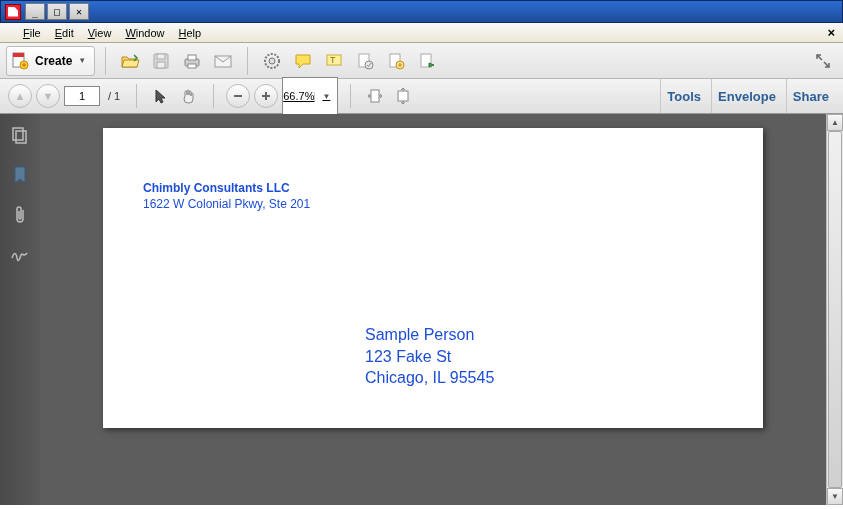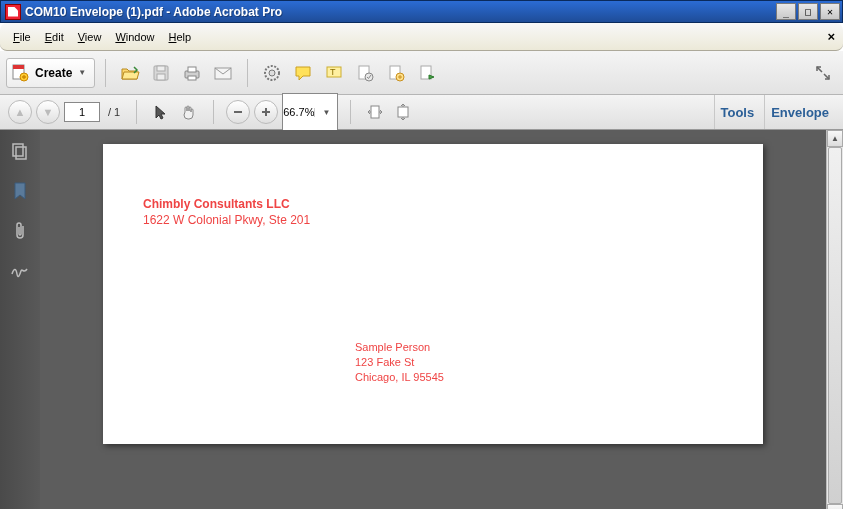--- a/index.html
+++ b/index.html
@@ -7,68 +7,67 @@
 
 
 .titlebar { height: 23px; background: linear-gradient(#2b6cd4, #1e4c98); display: flex; align-items: center; padding: 0 2px; border: 1px solid #0a2a5c; }
 .titlebar .app-icon { width: 16px; height: 16px; margin: 0 4px 0 2px; background: #e23; border: 1px solid #800; position: relative; }
 .titlebar .app-icon::after { content: ""; position: absolute; inset: 2px; background: #fff; clip-path: polygon(0 0, 60% 0, 100% 40%, 100% 100%, 0 100%); }
 .titlebar .title-text { color: #fff; font-size: 12px; font-weight: bold; flex: 1; text-shadow: 1px 1px 0 rgba(0,0,0,.3); }
 .win-btns { display: flex; gap: 2px; }
 .win-btn { width: 20px; height: 17px; background: linear-gradient(#e8e8e8,#c8c8c8); border: 1px solid #7a7a7a; display: flex; align-items: center; justify-content: center; font-size: 10px; font-family: monospace; cursor: default; }
 
 
-.menubar { height: 28px; background: linear-gradient(#f8f8f8,#ece9d8); border-bottom: 1px solid #aca899; display: flex; align-items: center; justify-content: space-between; padding: 0 4px 0 6px; border-radius: 7px; }
+.menubar { height: 20px; background: linear-gradient(#f8f8f8,#ece9d8); border-bottom: 1px solid #aca899; display: flex; align-items: center; justify-content: space-between; padding: 0 4px 0 16px; }
 .menu-left { display: flex; align-items: center; }
 .menu-item { font-size: 11px; padding: 2px 7px; cursor: default; }
 .menu-item u { text-decoration: underline; }
 .menu-close { font-size: 13px; font-weight: bold; cursor: default; padding: 0 4px; }
 
 
-.toolbar { height: 44px; background: linear-gradient(#f4f4f4,#e3e3e3); border-bottom: 1px solid #b5b5b5; display: flex; align-items: center; padding: 0 6px; gap: 3px; }
+.toolbar { height: 36px; background: linear-gradient(#f4f4f4,#e3e3e3); border-bottom: 1px solid #b5b5b5; display: flex; align-items: center; padding: 0 6px; gap: 3px; }
 .tb-sep { width: 1px; height: 28px; background: #bfbfbf; margin: 0 7px; }
 .tb-btn { width: 28px; height: 28px; display: flex; align-items: center; justify-content: center; border-radius: 3px; cursor: default; }
 .create-btn { display: flex; align-items: center; height: 30px; padding: 0 8px 0 4px; border: 1px solid #bbb; border-radius: 3px; background: linear-gradient(#fff,#eee); gap: 6px; font-size: 12px; font-weight: bold; cursor: default; }
 .create-btn .dd { font-size: 8px; color: #555; }
 .toolbar .right { margin-left: auto; }
 
 
 .toolbar2 { height: 35px; background: linear-gradient(#f4f4f4,#e0e0e0); border-bottom: 1px solid #999; display: flex; align-items: center; padding: 0 8px; gap: 4px; }
 .nav-circle { width: 24px; height: 24px; border-radius: 50%; border: 1px solid #bbb; background: linear-gradient(#fff,#e0e0e0); display: flex; align-items: center; justify-content: center; color: #bbb; font-size: 11px; cursor: default; }
 .page-input { width: 36px; height: 20px; border: 1px solid #888; text-align: center; font-size: 11px; background: #fff; }
 .page-total { font-size: 11px; color: #333; padding: 0 4px; }
-.zoom-input { width: 56px; height: 38px; border: 1px solid #888; display: flex; align-items: center; background: #fff; }
+.zoom-input { width: 56px; height: 38px; border: 1px solid #888; display: flex; align-items: center; background: #fff; text-decoration: underline; }
 .zoom-input span { flex: 1; text-align: center; font-size: 11px; }
 .zoom-input .dd { width: 14px; text-align: center; font-size: 8px; border-left: 1px solid #ccc; color: #555; }
 .tb2-sep { width: 1px; height: 24px; background: #bfbfbf; margin: 0 8px; }
 .panel-tab { font-size: 13px; font-weight: bold; color: #2b5f97; padding: 0 6px; cursor: default; height: 100%; display: flex; align-items: center; border-left: 1px solid #c8c8c8; }
 
 
 .main { display: flex; height: calc(509px - 23px - 20px - 40px - 35px); }
 .sidepanel { width: 40px; background: linear-gradient(90deg,#4a4a4a,#595959); display: flex; flex-direction: column; align-items: center; padding-top: 10px; gap: 18px; }
 .side-icon { width: 22px; height: 22px; display: flex; align-items: center; justify-content: center; color: #bcbcbc; cursor: default; }
 .viewer { flex: 1; background: #5d5d5d; position: relative; display: flex; }
 .canvas { flex: 1; overflow: hidden; display: flex; justify-content: center; padding-top: 14px; }
-.page { width: 660px; height: 300px; background: #fff; box-shadow: 2px 2px 6px rgba(0,0,0,.5); position: relative; font-family: "Times New Roman", serif; color: #ef4444; }
+.page { width: 660px; height: 300px; background: #fff; box-shadow: 2px 2px 6px rgba(0,0,0,.5); position: relative; font-family: "Times New Roman", serif; color: #1d4ed8; }
 .sender { position: absolute; top: 52px; left: 40px; font-size: 12px; line-height: 1.35; }
 .sender .name { font-weight: bold; }
-.recipient { position: absolute; top: 196px; left: 252px; font-size: 11px; line-height: 1.35; }
+.recipient { position: absolute; top: 196px; left: 262px; font-size: 16px; line-height: 1.35; }
 .vscroll { width: 17px; background: #e8e8e8; border-left: 1px solid #bbb; display: flex; flex-direction: column; }
 .vscroll .arrow { height: 17px; background: linear-gradient(#f8f8f8,#dcdcdc); border: 1px solid #aaa; display: flex; align-items: center; justify-content: center; font-size: 8px; color: #555; }
 .vscroll .track { flex: 1; position: relative; }
 .vscroll .thumb { position: absolute; left: 1px; right: 1px; top: 0; height: 100%; background: linear-gradient(#f0f0f0,#d0d0d0); border: 1px solid #aaa; border-radius: 2px; }
 
 svg { display: block; }
 </style>
 </head>
 <body>
 
 <div class="titlebar">
   <div class="app-icon"></div>
-  <div class="title-text">COM10 Envelope (1).pdf - Adobe Acrobat Pro</div>
   <div class="win-btns">
     <div class="win-btn">_</div>
     <div class="win-btn">□</div>
     <div class="win-btn">✕</div>
   </div>
 </div>
 
 <div class="menubar">
   <div class="menu-left">
     <div class="menu-item"><u>F</u>ile</div>
@@ -205,20 +204,21 @@
     </div>
   <div class="tb-btn" style="width:24px;height:24px">
       <svg width="16" height="18">
         <rect x="3" y="4" width="10" height="10" fill="#fff" stroke="#888"></rect>
         <path d="M8 1v3M8 14v3M8 1l-2 2M8 1l2 2M8 17l-2-2M8 17l2-2" stroke="#888"></path>
       </svg>
     </div>
   <div style="flex:1"></div>
   <div class="panel-tab">Tools</div>
   <div class="panel-tab">Envelope</div>
+  <div class="panel-tab">Share</div>
 </div>
 
 <div class="main">
   <div class="sidepanel">
     <div class="side-icon">
         <svg width="18" height="18">
           <rect x="2" y="2" width="10" height="12" fill="none" stroke="#bcbcbc" stroke-width="1.5"></rect>
           <rect x="5" y="5" width="10" height="12" fill="none" stroke="#bcbcbc" stroke-width="1.5"></rect>
         </svg>
       </div>

